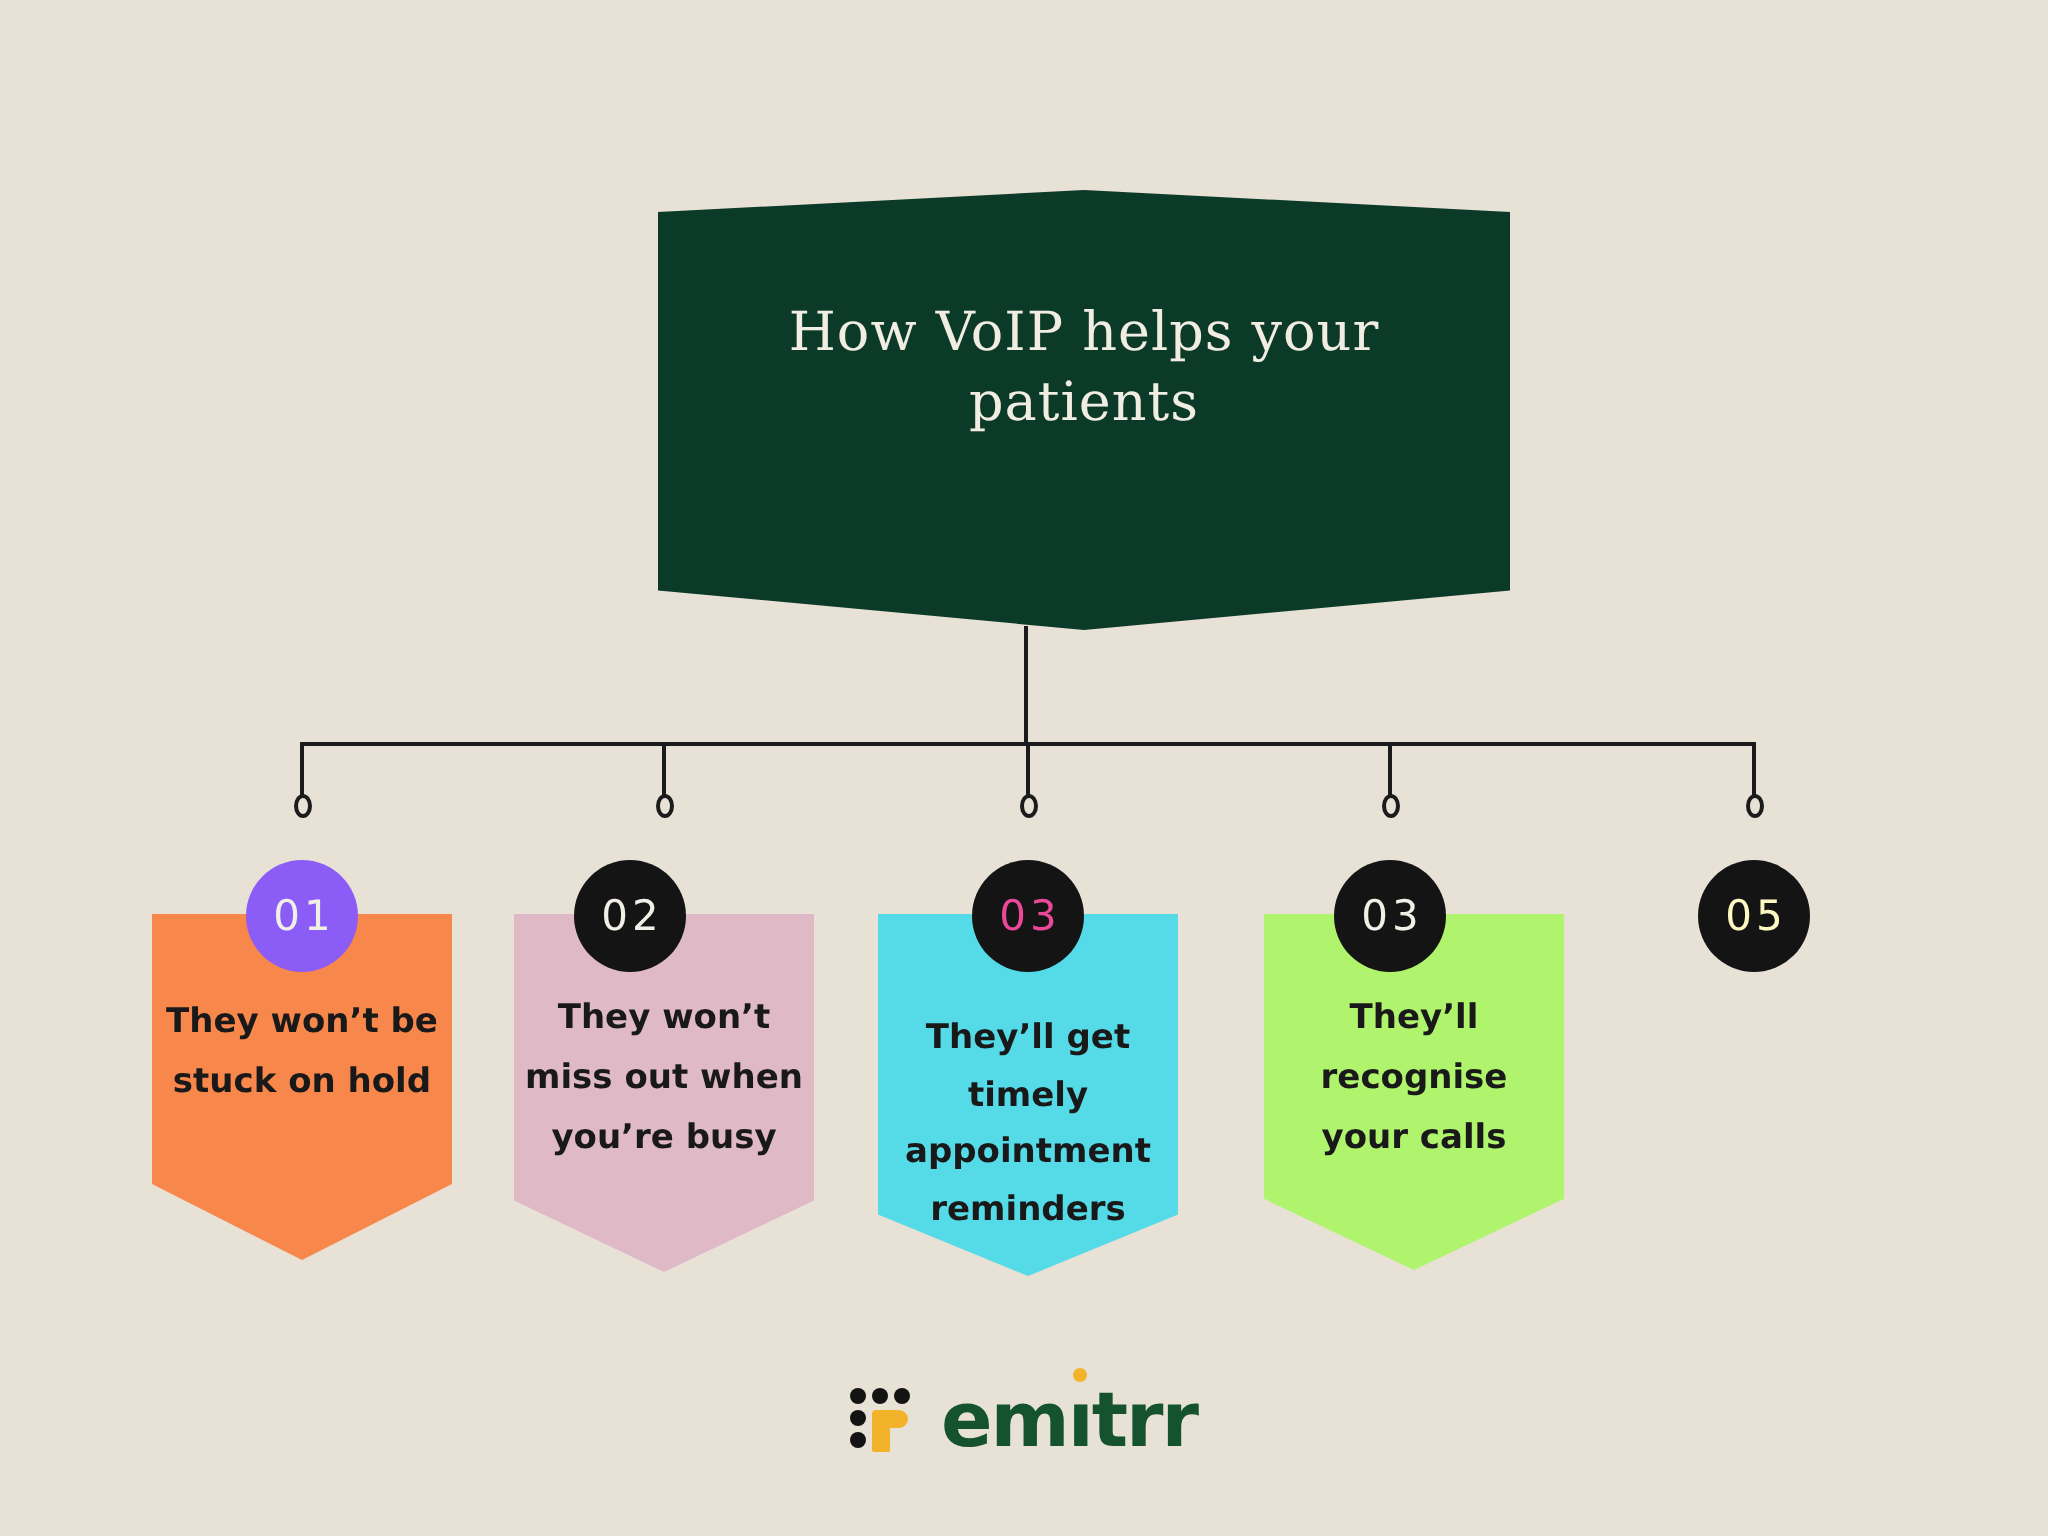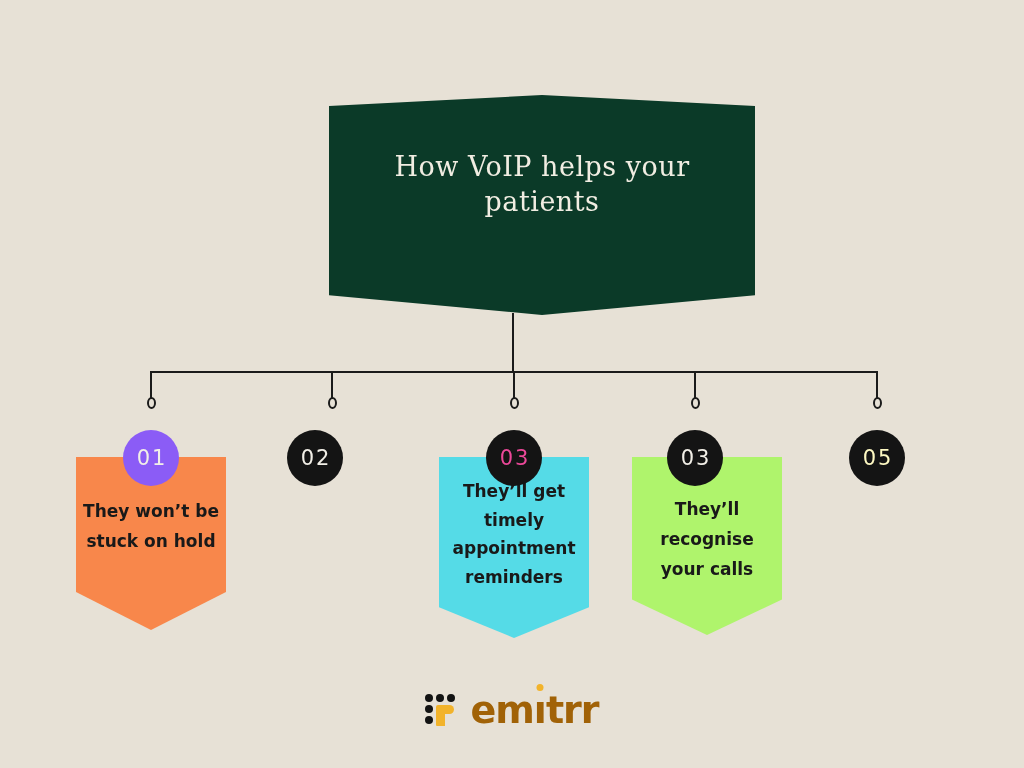--- a/index.html
+++ b/index.html
@@ -71,21 +71,21 @@
   .card-5 { left: 802px; height: 180px; --tip: 75%; background: #fcd751; }
   .card-text {
     margin-top: 38px;
     padding: 0 4px;
     font-size: 17px;
     font-weight: bold;
     line-height: 1.76;
     color: #191919;
     text-align: center;
   }
-  .card-3 .card-text { margin-top: 20px; line-height: 1.68; }
+  .card-3 .card-text { margin-top: 48px; line-height: 1.68; }
   .card-1 .card-text { margin-top: 40px; }
 
   
   .badge {
     position: absolute;
     top: 430px;
     width: 56px; height: 56px;
     border-radius: 50%;
     background: #141414;
     display: flex;
@@ -176,20 +176,23 @@
   <div class="line stub stub-5" style="background: rgb(27, 27, 27);"></div>
   <div class="ring ring-1" style="border-color: rgb(27, 27, 27);"></div>
   <div class="ring ring-2" style="border-color: rgb(27, 27, 27);"></div>
   <div class="ring ring-3" style="border-color: rgb(27, 27, 27);"></div>
   <div class="ring ring-4" style="border-color: rgb(27, 27, 27);"></div>
   <div class="ring ring-5" style="border-color: rgb(27, 27, 27);"></div>
 
   <div class="card card-1" style="background: rgb(248, 135, 75);">
     <div class="card-text">They won’t be stuck on hold</div>
   </div>
+  <div class="card card-2" style="background: rgb(223, 185, 198);">
+    <div class="card-text">They won’t miss out when you’re busy</div>
+  </div>
   <div class="card card-3" style="background: rgb(85, 219, 231);">
     <div class="card-text">They’ll get timely appointment reminders</div>
   </div>
   <div class="card card-4" style="background: rgb(175, 244, 108);">
     <div class="card-text">They’ll recognise your calls</div>
   </div>
 
   <div class="badge badge-1" style="background: #8b5cf6;">
     <span class="badge-number" style="color: rgb(242, 239, 231);">01</span>
   </div>
@@ -209,16 +212,16 @@
   <div class="logo-row">
     <div class="logo-mark">
       <span class="logo-dot ld-r1c1"></span>
       <span class="logo-dot ld-r1c2"></span>
       <span class="logo-dot ld-r1c3"></span>
       <span class="logo-dot ld-r2c1"></span>
       <span class="logo-dot ld-r3c1"></span>
       <span class="logo-r-stem" style="background: rgb(242, 179, 43);"></span>
       <span class="logo-r-arm" style="background: rgb(242, 179, 43);"></span>
     </div>
-    <div class="logo-word" style="color: #a16207;"><span>em</span><span class="logo-i"><span class="logo-i-dot" style="background: rgb(242, 179, 43);"></span><span>ı</span></span><span>trr</span></div>
+    <div class="logo-word" style="color: #14532d;"><span>em</span><span class="logo-i"><span class="logo-i-dot" style="background: rgb(242, 179, 43);"></span><span>ı</span></span><span>trr</span></div>
   </div>
 
 </div>
 
 </body></html>

